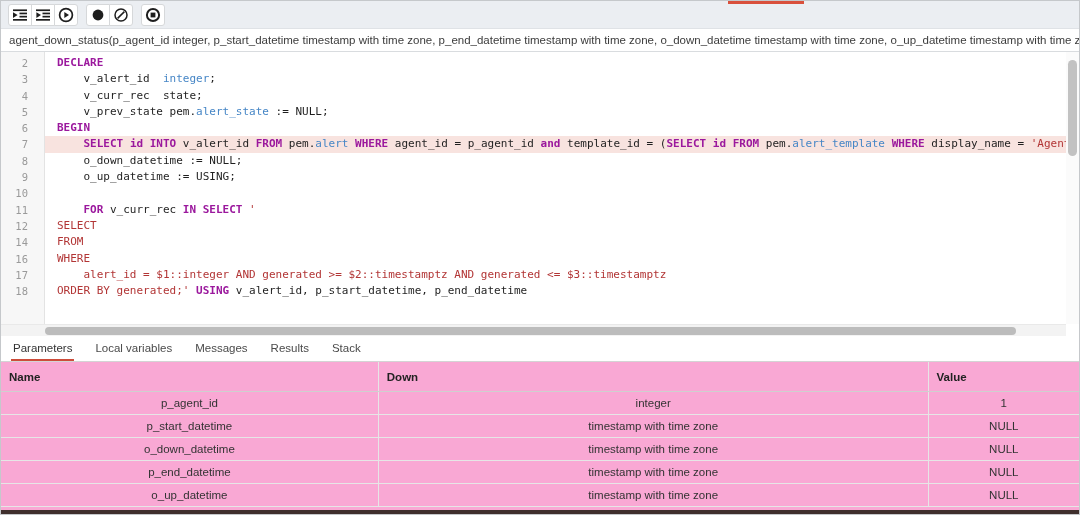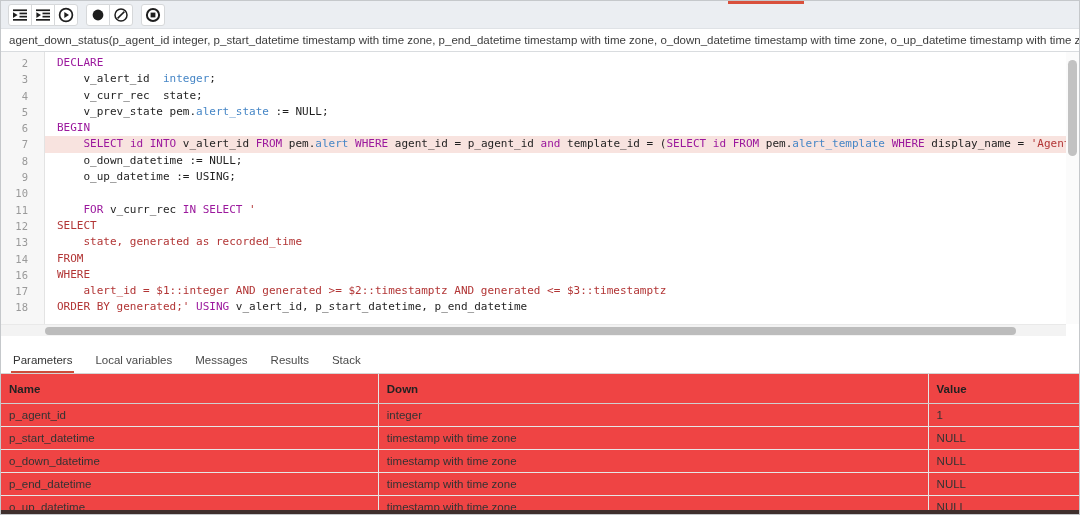--- a/index.html
+++ b/index.html
@@ -30,45 +30,45 @@
   .editor { position:relative; height:284px; flex:none; background:#fff; overflow:hidden; }
   .gutter-strip { position:absolute; left:0; top:0; bottom:0; width:44px; background:#f7f7f7;
                   border-right:1px solid #e3e3e3; }
   .code-lines { position:absolute; left:0; right:13px; top:3px;
                 font-family:"DejaVu Sans Mono", monospace; font-size:11px; }
   .code-line { height:16.3px; line-height:16.3px; display:flex; }
   .gutter { width:44px; flex:none; text-align:right; padding-right:17px; color:#9a9a9a;
             font-size:10.5px; }
   .line-text { flex:1; padding-left:12px; white-space:pre; overflow:hidden; color:#1f1f1f; }
   .code-line.hl .line-text { background:#f8e3df; }
-  .tok-kw  { color:#9b189d; font-weight:normal; }
+  .tok-kw  { color:#9b189d; font-weight:bold; }
   .tok-typ { color:#4686c6; }
   .tok-str { color:#b23535; }
   .tok-txt { color:#1f1f1f; }
   .vtrack { position:absolute; right:0; top:0; bottom:12px; width:13px; background:#fbfbfb; }
   .vthumb { position:absolute; right:2px; top:8px; width:9px; height:96px; background:#c2c2c2;
             border-radius:5px; }
   .htrack { position:absolute; left:0; right:13px; bottom:0; height:12px; background:#f3f3f3;
             border-top:1px solid #e9e9e9; }
   .hthumb { position:absolute; left:44px; right:50px; top:2px; height:8px; background:#bcbcbc;
             border-radius:4px; }
 
   
   .tabsbar { height:26px; flex:none; background:#fff; border-bottom:1px solid #d4d4d4;
-             display:flex; align-items:flex-end; padding-left:10px;margin-top:12px; }
+             display:flex; align-items:flex-end; padding-left:10px; }
   .tab { font-size:11.5px; color:#4a4a4a; padding:0 2px 7px 2px; margin-right:19px; cursor:pointer; }
   .tab.active { color:#333; border-bottom:2px solid #cd4c3a; padding-bottom:5px; }
 
   
-  .tablewrap { flex:1; overflow:hidden; background:#ef4444; }
+  .tablewrap { flex:1; overflow:hidden; background:#f9a8d4; }
   table { width:100%; border-collapse:collapse; table-layout:fixed; }
   col.c-name { width:35%; } col.c-type { width:51%; } col.c-val { width:14%; }
   th { text-align:left; font-size:11.5px; font-weight:bold; color:#222;
        padding:9px 8px 8px 8px; border-bottom:1px solid #cfcfcf; }
-  td { font-size:11.5px; color:#333; padding:5px 8px; border-bottom:1px solid #e6e6e6; height:23px; }
+  td { font-size:11.5px; color:#333; padding:5px 8px; border-bottom:1px solid #e6e6e6; height:23px;text-align:center; }
   th:not(:last-child), td:not(:last-child) { border-right:1px solid #e6e6e6; }
 
   .bottombar { height:4px; flex:none; background:#3f2f2d; }
 </style>
 </head>
 <body>
 
 <div class="window">
 
   <div class="toolbar">
@@ -177,24 +177,20 @@
           <span class="gutter">10</span>
           <span class="line-text"></span>
         </div>
         <div class="code-line">
           <span class="gutter">11</span>
           <span class="line-text"><span class="tok-txt">    </span><span class="tok-kw">FOR</span><span class="tok-txt"> v_curr_rec </span><span class="tok-kw">IN</span><span class="tok-txt"> </span><span class="tok-kw">SELECT</span><span class="tok-txt"> </span><span class="tok-str">'</span></span>
         </div>
         <div class="code-line">
           <span class="gutter">12</span>
           <span class="line-text"><span class="tok-str">SELECT</span></span>
-        </div>
-        <div class="code-line">
-          <span class="gutter">13</span>
-          <span class="line-text"><span class="tok-str">    state, generated as recorded_time</span></span>
         </div>
         <div class="code-line">
           <span class="gutter">14</span>
           <span class="line-text"><span class="tok-str">FROM</span></span>
         </div>
         <div class="code-line">
           <span class="gutter">16</span>
           <span class="line-text"><span class="tok-str">WHERE</span></span>
         </div>
         <div class="code-line">

